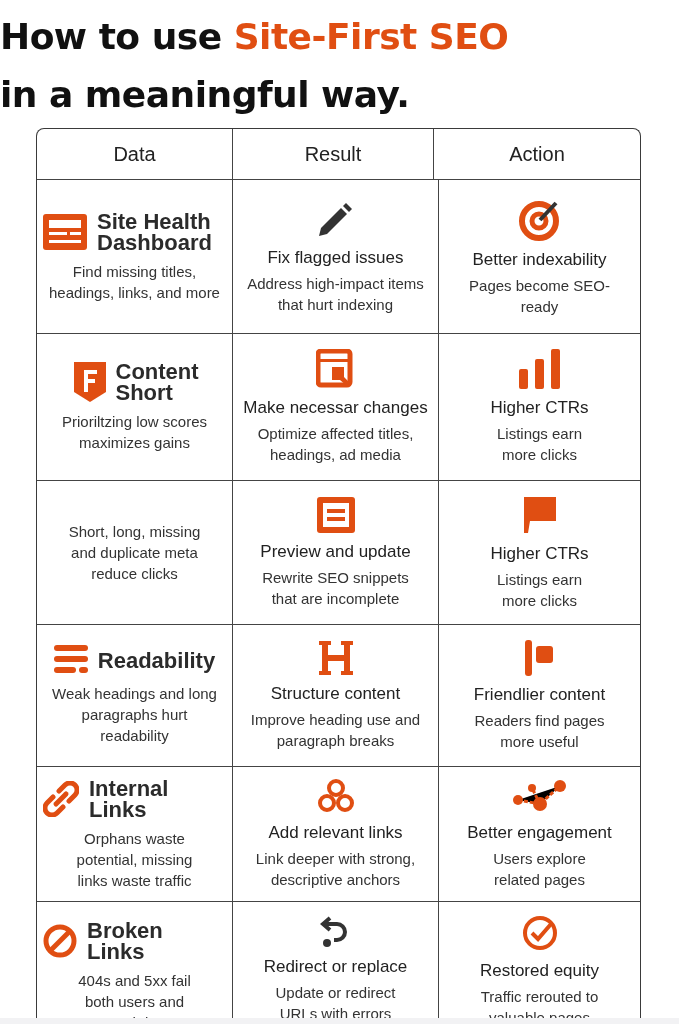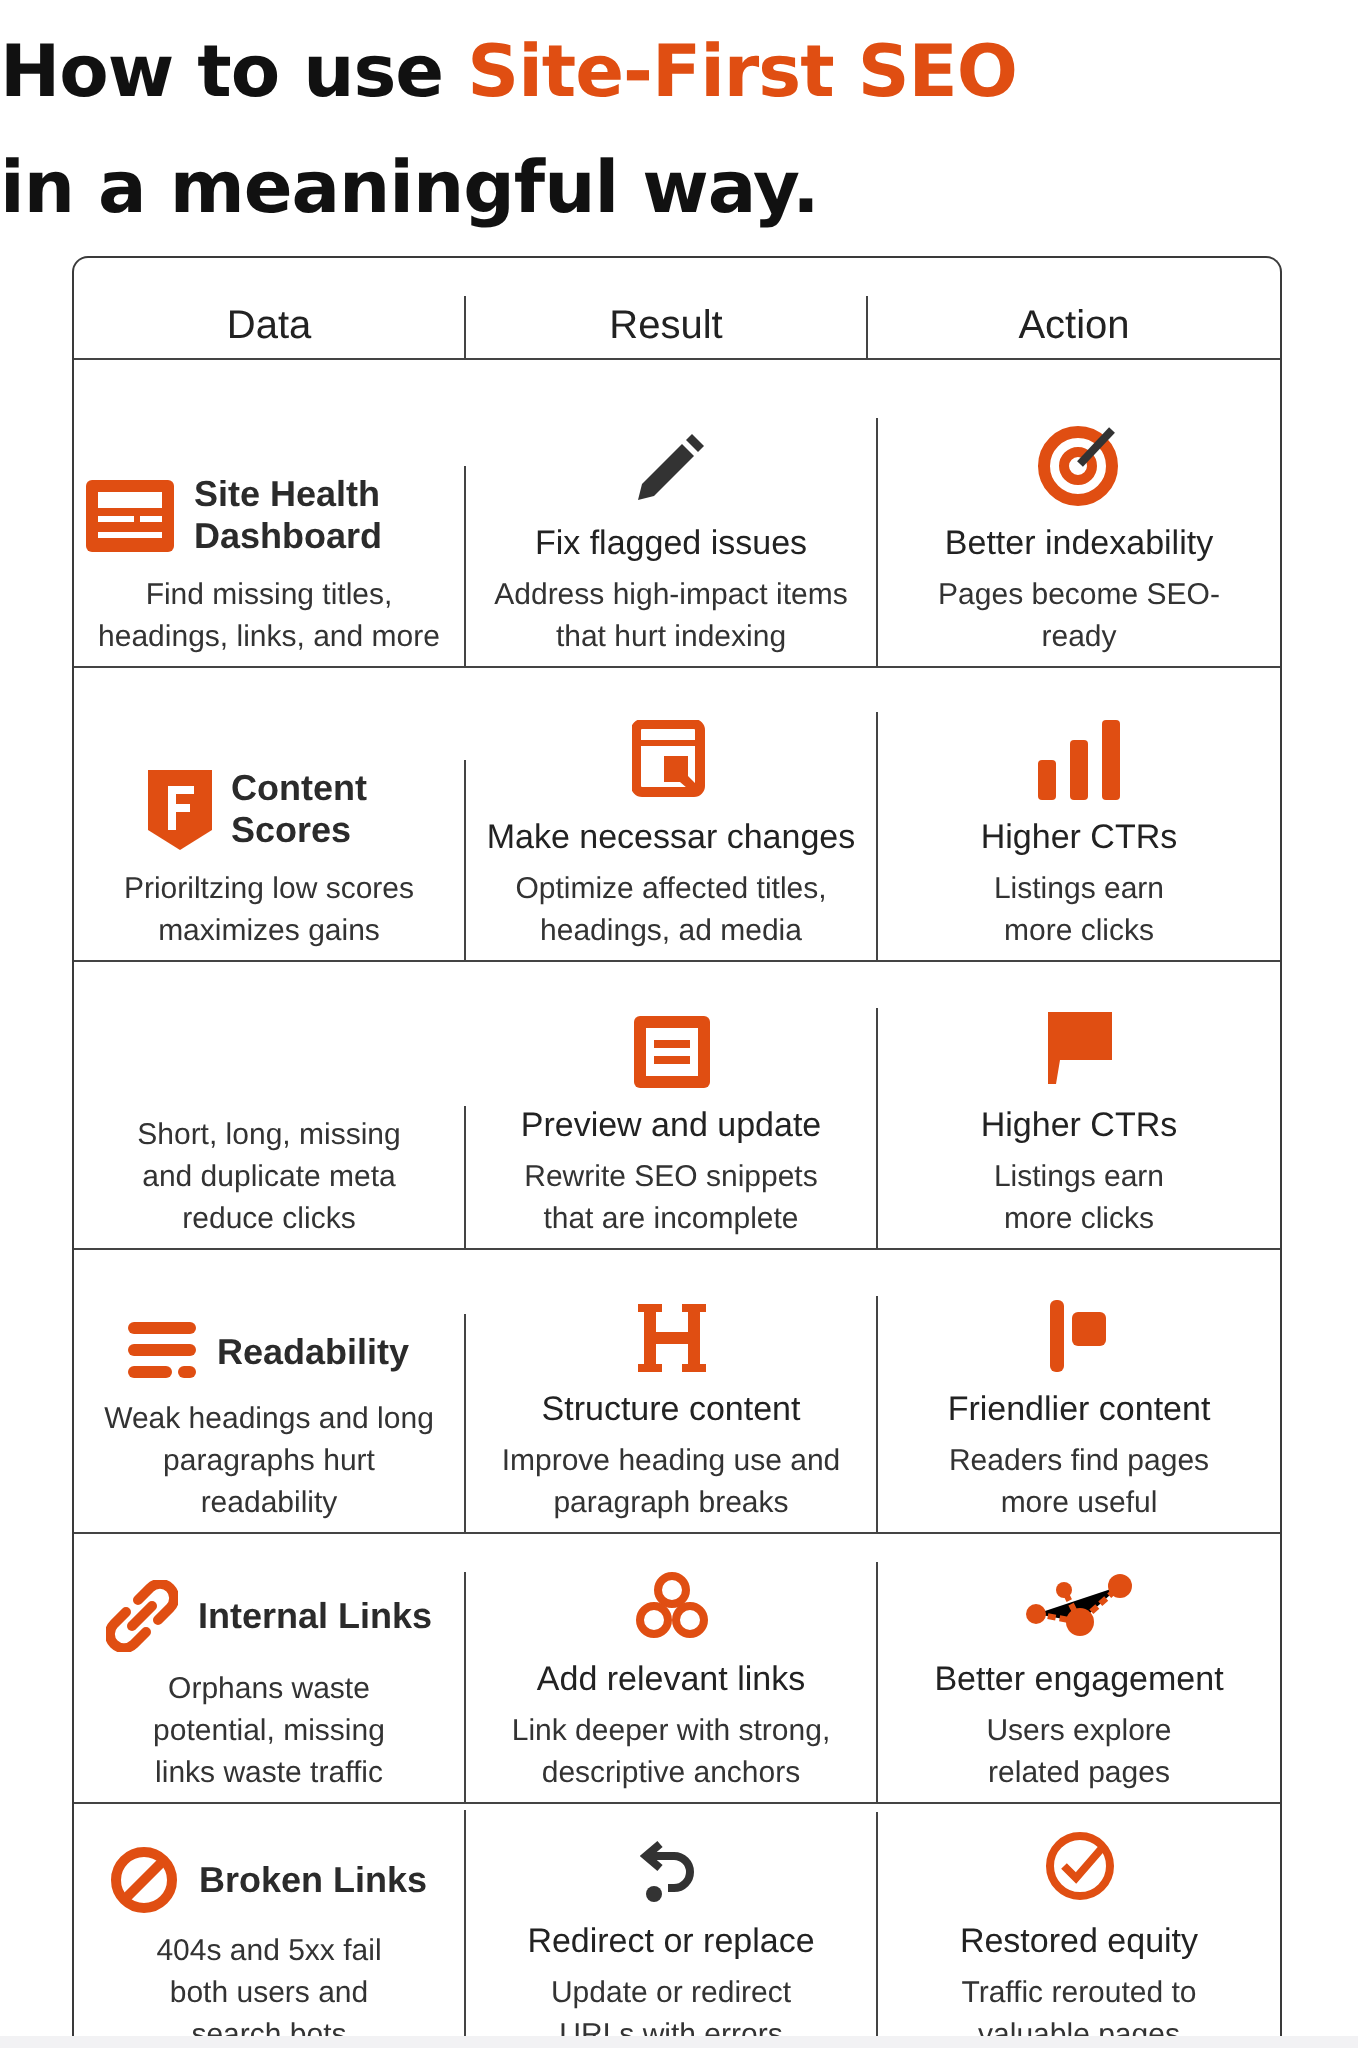--- a/index.html
+++ b/index.html
@@ -14,33 +14,33 @@
       text-align: left; font-family: "DejaVu Sans", sans-serif;
       font-weight: bold; color: #111; font-size: 36px; line-height: 58px;
       letter-spacing: -0.5px;
     }
     .title .accent { color: #e04e12; }
     .table {
       position: absolute; left: 36px; top: 128px; width: 605px; height: 900px;
       border: 1.5px solid #3a3a3a; border-bottom: none;
       border-radius: 8px 8px 0 0; box-sizing: border-box; overflow: hidden;
     }
-    .row { display: flex; border-bottom: 1.5px solid #444; box-sizing: border-box; align-items: flex-end; }
+    .row { display: flex; border-bottom: 1.5px solid #444; box-sizing: border-box; }
     .row:last-child { border-bottom: none; }
     .cell {
       box-sizing: border-box; border-right: 1.5px solid #444;
       display: flex; flex-direction: column; align-items: center;
       justify-content: center; text-align: center; padding: 4px 6px;
     }
     .cell:last-child { border-right: none; }
     .c1 { width: 196px; } .c2 { width: 206px; } .c3 { width: 201px; }
     .hdr { height: 51px; }
     .hdr .cell { font-size: 20px; color: #222; }
     .data-top { display: flex; align-items: center; justify-content: center; gap: 10px; margin-bottom: 8px; }
-    .data-title { font-size: 18px; font-weight: bold; color: #2b2b2b; text-align: left; line-height: 21px; }
+    .data-title { font-size: 22px; font-weight: bold; color: #2b2b2b; text-align: left; line-height: 21px; }
     .desc { font-size: 15px; color: #333; line-height: 21px; }
     .act-title { font-size: 17px; font-weight: normal; color: #222; line-height: 22px; margin: 8px 0 4px; }
     .icon { flex: none; display: flex; align-items: center; justify-content: center; }
     .bottom-band { position: absolute; left: 0; top: 1018px; width: 679px; height: 6px; background: #f2f2f4; }
   </style>
 </head>
 <body>
 
 <div class="title">
   <div><span>How to use </span><span class="accent">Site-First SEO</span></div>
@@ -95,21 +95,21 @@
 
   <div class="row" style="height:147px">
     <div class="cell c1">
       <div class="data-top">
         <span class="icon">
           <svg width="32" height="40" viewBox="0 0 32 40">
               <path d="M0 0 H32 V30 L16 40 L0 30Z" fill="#e04e12"></path>
               <path d="M10 8 H23 V12 H14 V17 H21 V21 H14 V30 H10Z" fill="#fff"></path>
             </svg>
         </span>
-        <span class="data-title" style="width:80px">Content Scores</span>
+        <span class="data-title" style="width:80px">Content Short</span>
       </div>
       <div class="desc">Prioriltzing low scores maximizes gains</div>
     </div>
     <div class="cell c2">
       <span class="icon">
         <svg width="40" height="40" viewBox="0 0 40 40">
             <rect x="2" y="2" width="32" height="34" rx="3" fill="none" stroke="#e04e12" stroke-width="5"></rect>
             <rect x="2" y="10" width="32" height="3" fill="#e04e12"></rect>
             <path d="M16 18 h12 v10 l6 6 -3 3 -7 -6 h-8z" fill="#e04e12"></path>
           </svg>

